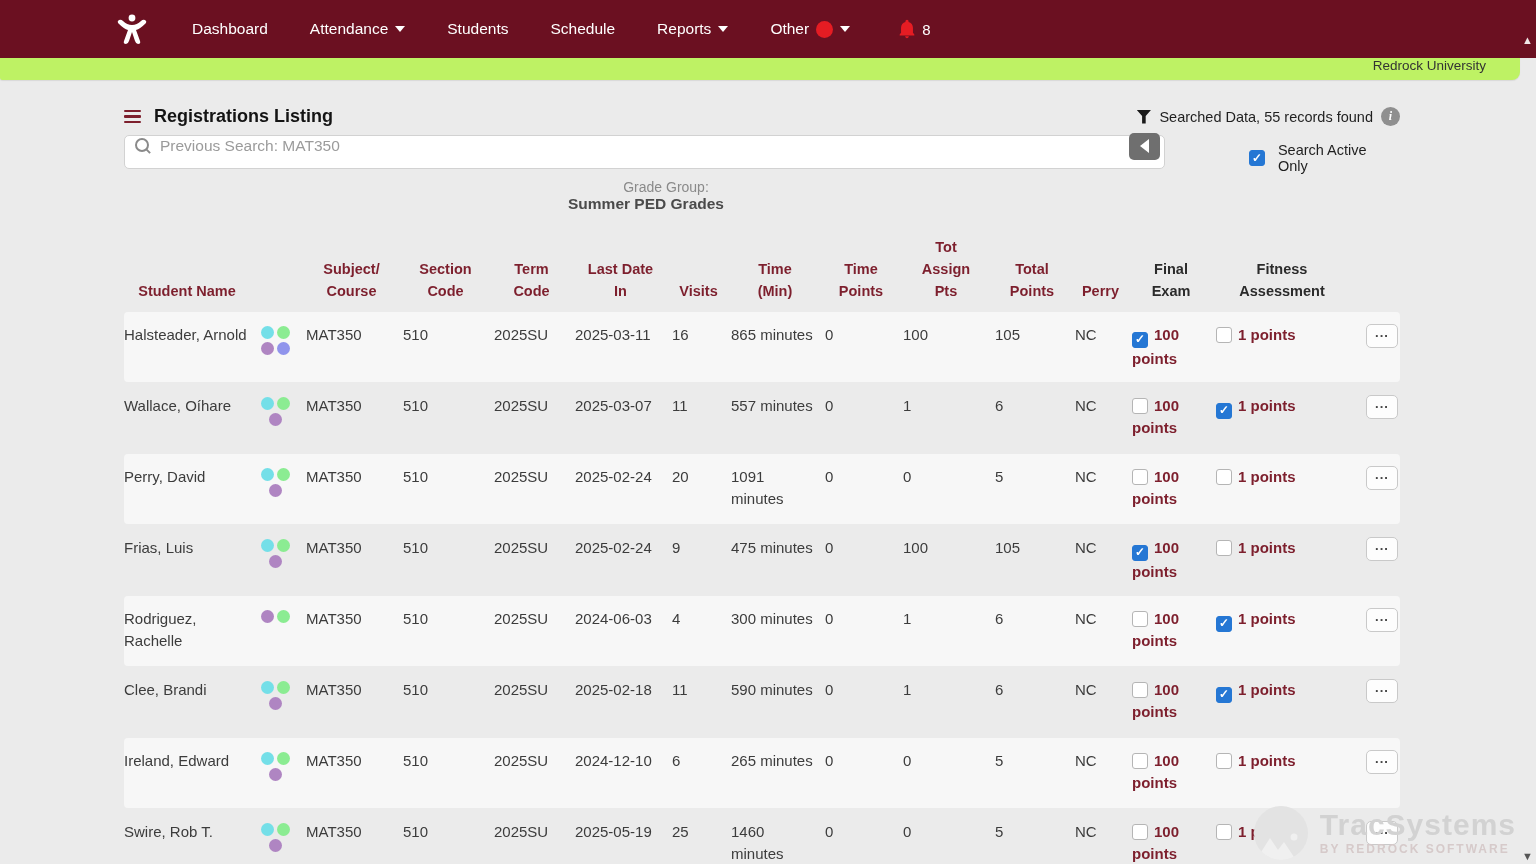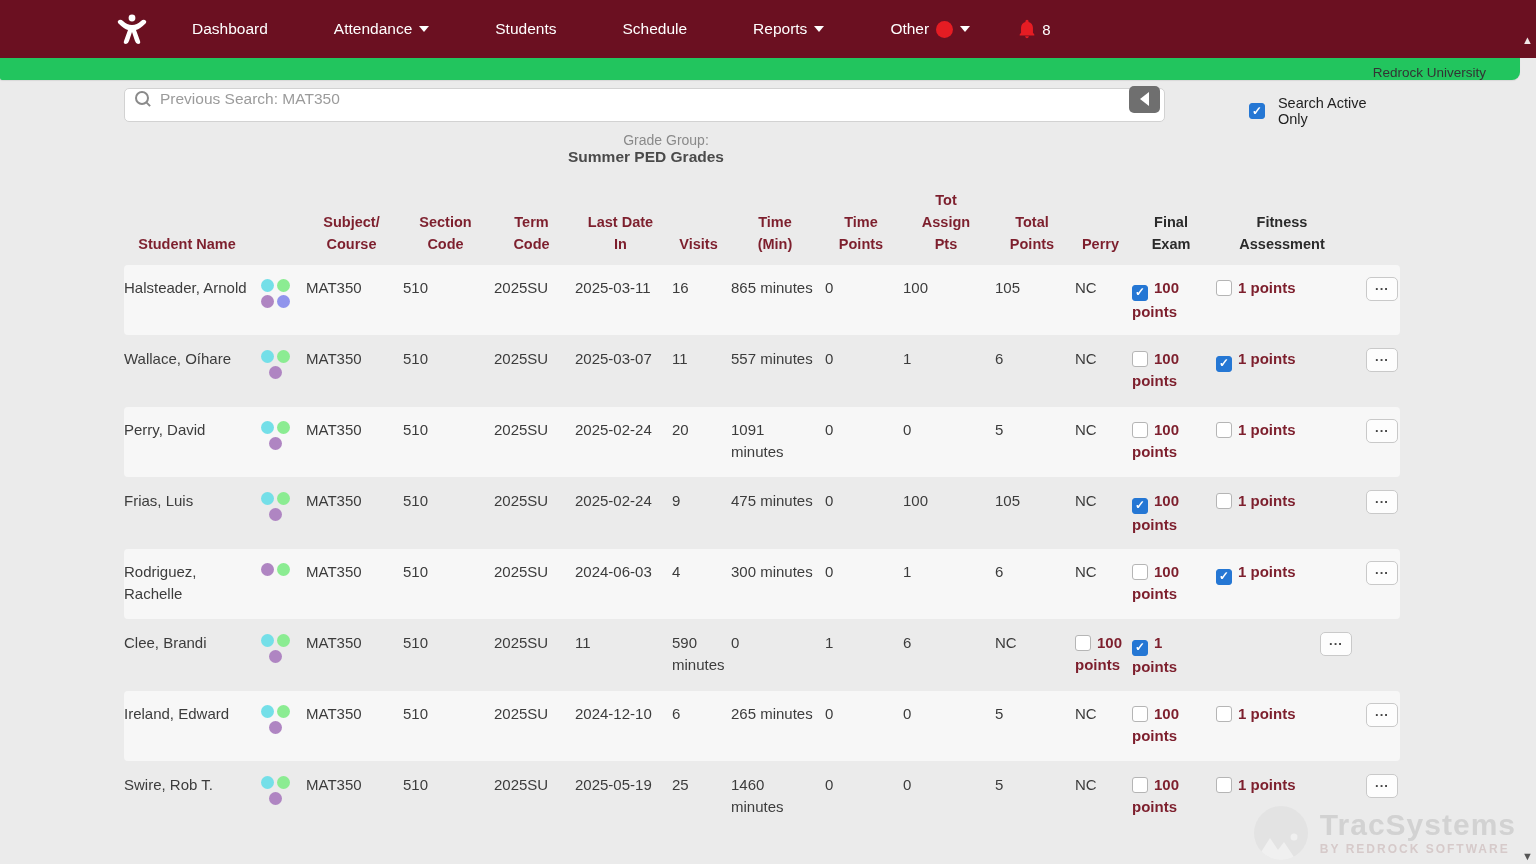--- a/index.html
+++ b/index.html
@@ -3,29 +3,29 @@
 <meta charset="utf-8">
 <style>
   * { margin:0; padding:0; box-sizing:border-box; }
   html,body { width:1536px; height:864px; overflow:hidden; background:#ebebeb;
     font-family:"Liberation Sans", sans-serif; color:#3a3a3a; }
 
   
   .navbar { height:58px; background:#6b1021; display:flex; align-items:center;
     padding-left:112px; position:relative; z-index:20; }
   .nav-logo { width:40px; height:40px; margin-right:40px; display:flex; align-items:center; justify-content:center; }
-  .nav-items { display:flex; align-items:center; gap:66px; }
+  .nav-items { display:flex; align-items:center; gap:42px; }
   .nav-item { color:#fff; font-size:15.5px; display:flex; align-items:center; gap:7px; cursor:pointer; }
   .caret { width:0; height:0; border-left:5px solid transparent; border-right:5px solid transparent;
     border-top:6px solid #fff; display:inline-block; }
   .red-dot { width:17px; height:17px; border-radius:50%; background:#e51c23; display:inline-block; }
   .bell-wrap { margin-left:46px; display:flex; align-items:center; gap:4px; color:#fff; font-size:15px; }
 
   
-  .org-strip { height:22px; background:#22c55e; display:flex; align-items:flex-end; justify-content:flex-end;
+  .org-strip { height:22px; background:#bef264; display:flex; align-items:flex-start; justify-content:flex-end;
     padding-right:34px; font-size:13.5px; color:#333; border-bottom-right-radius:8px; border-bottom-left-radius:2px;
     box-shadow:0 1px 1px rgba(0,0,0,.08); position:relative; z-index:19; margin-right:16px; }
 
   
   .main { width:1276px; margin-left:124px; position:relative; z-index:2; }
 
   .title-row { margin-top:26px; display:flex; align-items:center; justify-content:space-between; }
   .title-left { display:flex; align-items:center; gap:13px; }
   .hamburger { display:flex; flex-direction:column; gap:3px; cursor:pointer; }
   .hamburger span { display:block; width:17px; height:2.5px; background:#7d1f2d; border-radius:1px; }
@@ -141,20 +141,35 @@
     <span>8</span>
   </div>
 </div>
 
 <div class="org-strip">
   <span>Redrock University</span>
 </div>
 
 <div class="main">
 
+  <div class="title-row">
+    <div class="title-left">
+      <div class="hamburger">
+        <span></span>
+          <span></span>
+          <span></span>
+      </div>
+      <div class="page-title">Registrations Listing</div>
+    </div>
+    <div class="title-right">
+      <span class="funnel"></span>
+      <span>Searched Data, 55 records found</span>
+      <span class="info-circle">i</span>
+    </div>
+  </div>
 
   <div class="search-row">
     <div class="search-box">
       <span class="search-glyph"></span>
       <input class="search-input" type="text" placeholder="Previous Search: MAT350" style="">
       <button class="back-btn">
           <span></span>
         </button>
     </div>
     <label class="active-only">
@@ -316,20 +331,21 @@
         <div class="trow even">
           <div class="cell">Clee, Brandi</div>
           <div class="dots">
             <span class="dot" style="background:#74dfe8"></span>
             <span class="dot" style="background:#8bec92"></span>
             <span class="dot" style="background:#af85c2"></span>
           </div>
           <div class="cell">MAT350</div>
           <div class="cell">510</div>
           <div class="cell">2025SU</div>
+          <div class="cell">2025-02-18</div>
           <div class="cell">11</div>
           <div class="cell">590 minutes</div>
           <div class="cell">0</div>
           <div class="cell">1</div>
           <div class="cell">6</div>
           <div class="cell">NC</div>
           <div class="cell cbcell"><span class="cb "></span><span class="cell-points">100 points</span></div>
           <div class="cell cbcell"><span class="cb on">✓</span><span class="cell-points">1 points</span></div>
           <div class="action-cell">
             <button class="more-btn">...</button>

